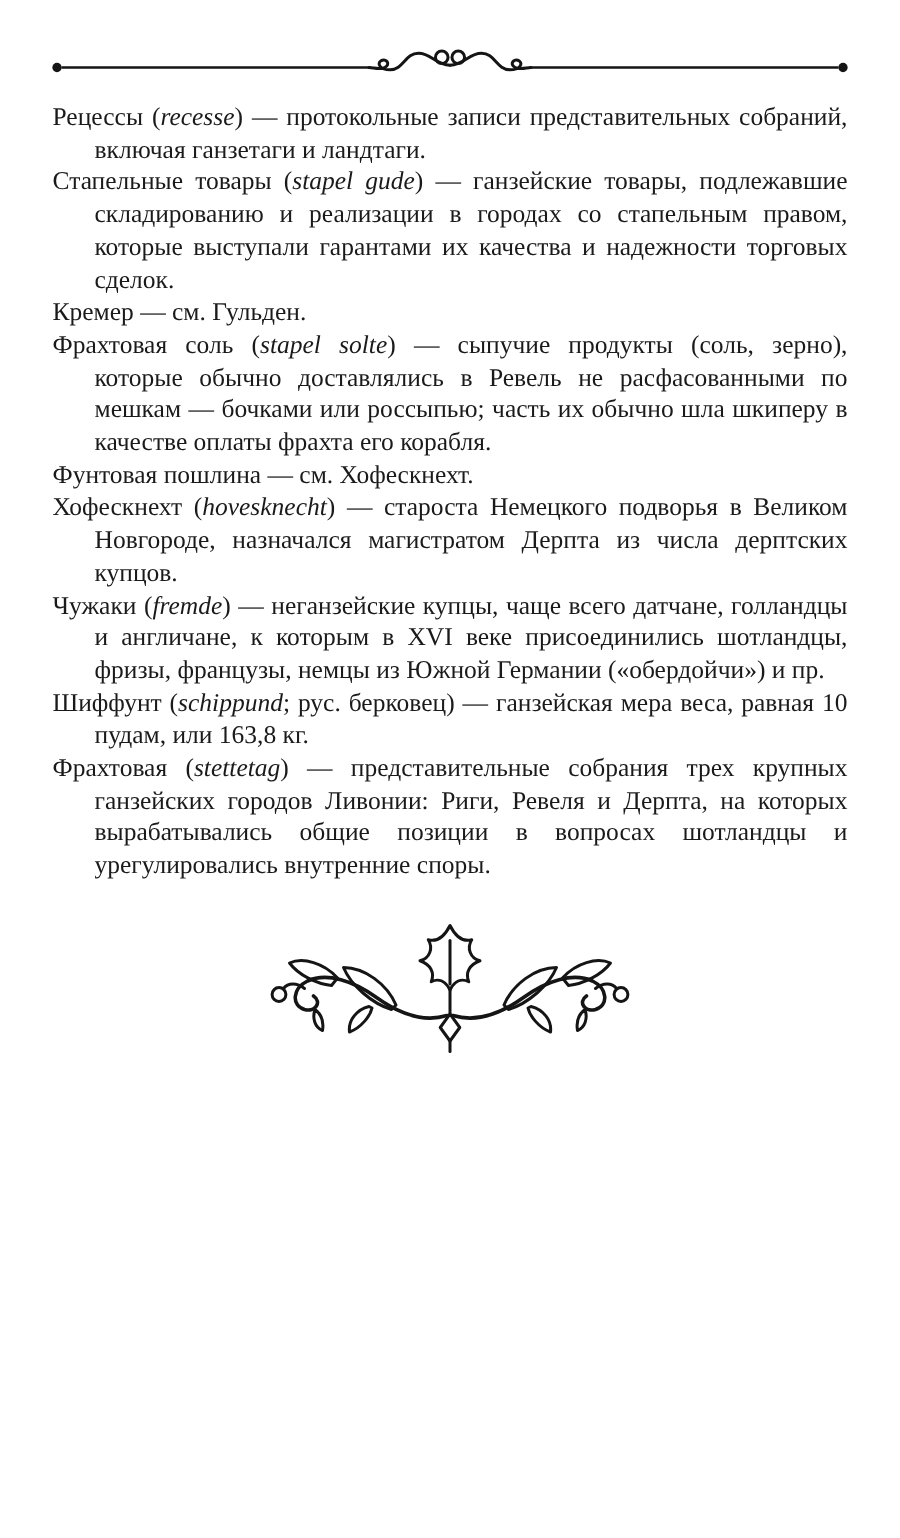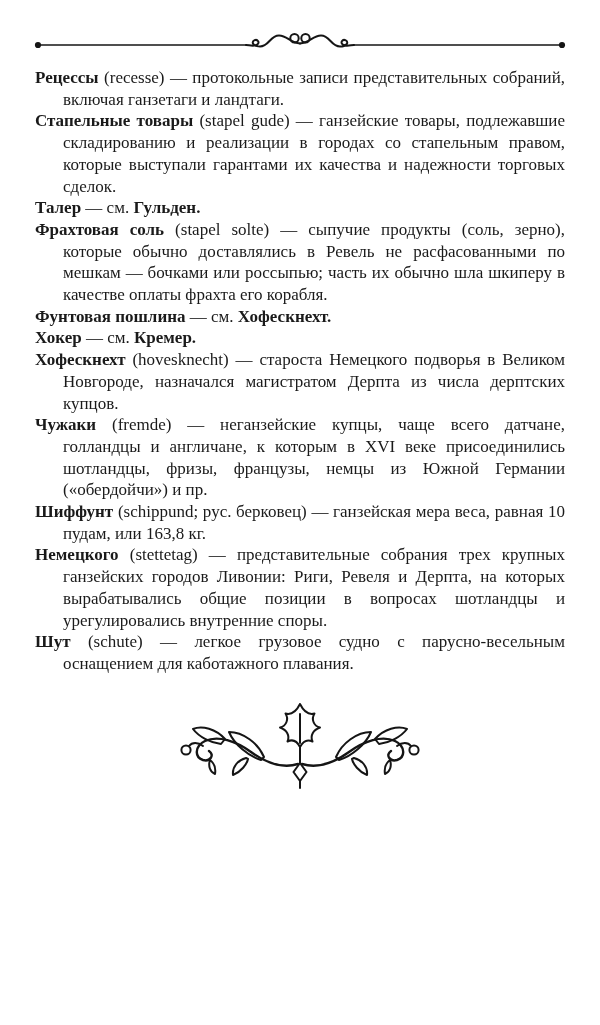--- a/index.html
+++ b/index.html
@@ -23,22 +23,22 @@
   .glossary{
     margin:7px 35px 0 35px;width:530px;
     color:var(--text);
   }
   .entry{
     margin:0;padding:0 0 0 28px;text-indent:-28px;
     font-size:17px;line-height:21.7px;
     text-align:justify;text-justify:inter-word;
     hyphens:auto;-webkit-hyphens:auto;
   }
-  .seg-bold{font-weight:bold;}
-  .seg-italic{}
+  .seg-bold{font-weight:normal;}
+  .seg-italic{font-style:italic;}
   .footer-ornament{
     margin:26px auto 0 auto;width:300px;height:100px;
   }
   
   .orn-line{stroke:var(--ink);stroke-width:1.7;fill:none;}
   .orn-stroke{stroke:var(--ink);stroke-width:2.4;fill:none;stroke-linecap:round;}
   .orn-stroke-thin{stroke:var(--ink);stroke-width:2;fill:none;stroke-linecap:round;}
   .orn-dot{fill:var(--ink);stroke:none;}
   .orn-loop{stroke:var(--ink);stroke-width:2;fill:none;}
   .leaffill{fill:var(--bg);stroke:var(--ink);stroke-width:2;stroke-linejoin:round;}
@@ -62,29 +62,27 @@
       <use href="#hf-right"></use>
       <use href="#hf-right" transform="matrix(-1,0,0,1,600,0)"></use>
       <circle class="orn-loop" cx="294.5" cy="8.2" r="4.2"></circle>
       <circle class="orn-loop" cx="305.5" cy="8.2" r="4.2"></circle>
     </svg>
   </div>
 
   <main class="glossary">
       <p class="entry"><span class="seg-bold">Рецессы</span><span class="seg-normal"> (</span><span class="seg-italic">recesse</span><span class="seg-normal">) — протокольные записи представительных собраний, включая ганзетаги и ландтаги.</span></p>
       <p class="entry"><span class="seg-bold">Стапельные товары</span><span class="seg-normal"> (</span><span class="seg-italic">stapel gude</span><span class="seg-normal">) — ганзейские товары, подлежавшие складированию и реализации в городах со стапельным правом, которые выступали гарантами их качества и надежности торговых сделок.</span></p>
-      <p class="entry"><span class="seg-bold">Талер</span><span class="seg-normal"> — см. </span><span class="seg-bold">Гульден.</span></p>
+      <p class="entry"><span class="seg-bold">Кремер</span><span class="seg-normal"> — см. </span><span class="seg-bold">Гульден.</span></p>
       <p class="entry"><span class="seg-bold">Фрахтовая соль</span><span class="seg-normal"> (</span><span class="seg-italic">stapel solte</span><span class="seg-normal">) — сыпучие продукты (соль, зерно), которые обычно доставлялись в Ревель не расфасованными по мешкам — бочками или россыпью; часть их обычно шла шкиперу в качестве оплаты фрахта его корабля.</span></p>
       <p class="entry"><span class="seg-bold">Фунтовая пошлина</span><span class="seg-normal"> — см. </span><span class="seg-bold">Хофескнехт.</span></p>
-      <p class="entry"><span class="seg-bold">Хокер</span><span class="seg-normal"> — см. </span><span class="seg-bold">Кремер.</span></p>
       <p class="entry"><span class="seg-bold">Хофескнехт</span><span class="seg-normal"> (</span><span class="seg-italic">hovesknecht</span><span class="seg-normal">) — староста Немецкого подворья в Великом Новгороде, назначался магистратом Дерпта из числа дерптских купцов.</span></p>
       <p class="entry"><span class="seg-bold">Чужаки</span><span class="seg-normal"> (</span><span class="seg-italic">fremde</span><span class="seg-normal">) — неганзейские купцы, чаще всего датчане, голландцы и англичане, к которым в XVI веке присоединились шотландцы, фризы, французы, немцы из Южной Германии («обердойчи») и пр.</span></p>
       <p class="entry"><span class="seg-bold">Шиффунт</span><span class="seg-normal"> (</span><span class="seg-italic">schippund</span><span class="seg-normal">; рус. берковец) — ганзейская мера веса, равная 10 пудам, или 163,8 кг.</span></p>
-      <p class="entry"><span class="seg-bold">Немецкого</span><span class="seg-normal"> (</span><span class="seg-italic">stettetag</span><span class="seg-normal">) — представительные собрания трех крупных ганзейских городов Ливонии: Риги, Ревеля и Дерпта, на которых вырабатывались общие позиции в вопросах шотландцы и урегулировались внутренние споры.</span></p>
-      <p class="entry"><span class="seg-bold">Шут</span><span class="seg-normal"> (</span><span class="seg-italic">schute</span><span class="seg-normal">) — легкое грузовое судно с парусно-весельным оснащением для каботажного плавания.</span></p>
+      <p class="entry"><span class="seg-bold">Фрахтовая</span><span class="seg-normal"> (</span><span class="seg-italic">stettetag</span><span class="seg-normal">) — представительные собрания трех крупных ганзейских городов Ливонии: Риги, Ревеля и Дерпта, на которых вырабатывались общие позиции в вопросах шотландцы и урегулировались внутренние споры.</span></p>
     </main>
 
   <div class="footer-ornament">
     <svg width="300" height="100" viewBox="0 0 300 100" aria-hidden="true">
       <defs>
         <g id="fo-right">
           <path class="leaffill" d="M186,56 C192,42 207,31 221,31 C216,43 202,55 189,59 Z"></path>
           <path class="leaffill" d="M225,38 C234,28 248,24 257,28 C251,36 239,42 229,43 Z"></path>
           <path class="leaffill" d="M204,57 C212,59 218,66 217,74 C209,71 203,63 202,58 Z"></path>
           <path class="leaffill" d="M240,59 C242,65 240,71 235,73 C234,67 236,62 240,59 Z"></path>

